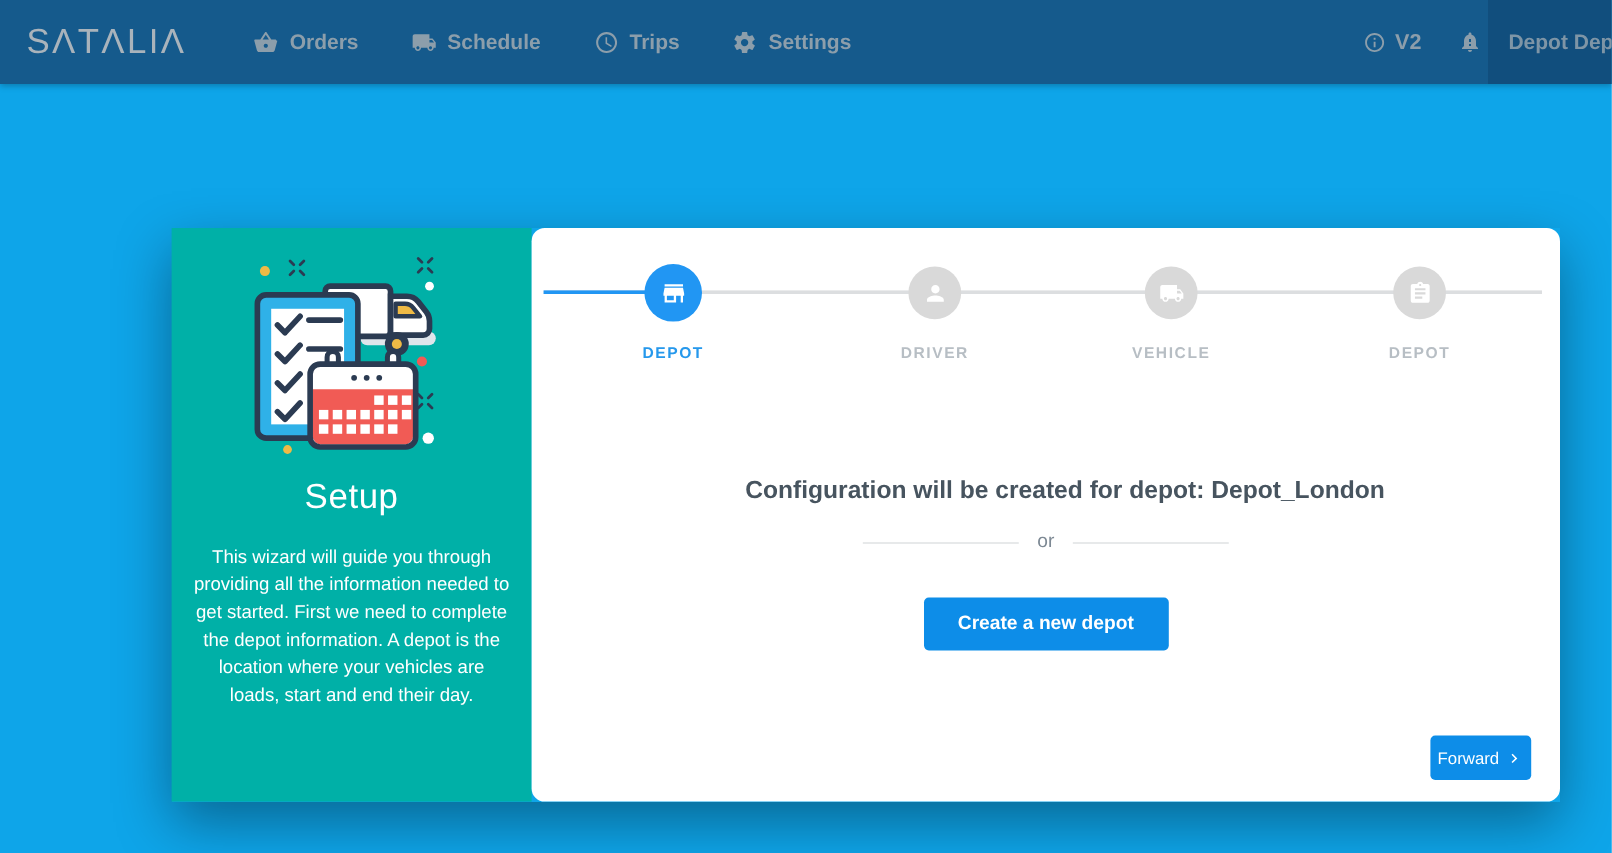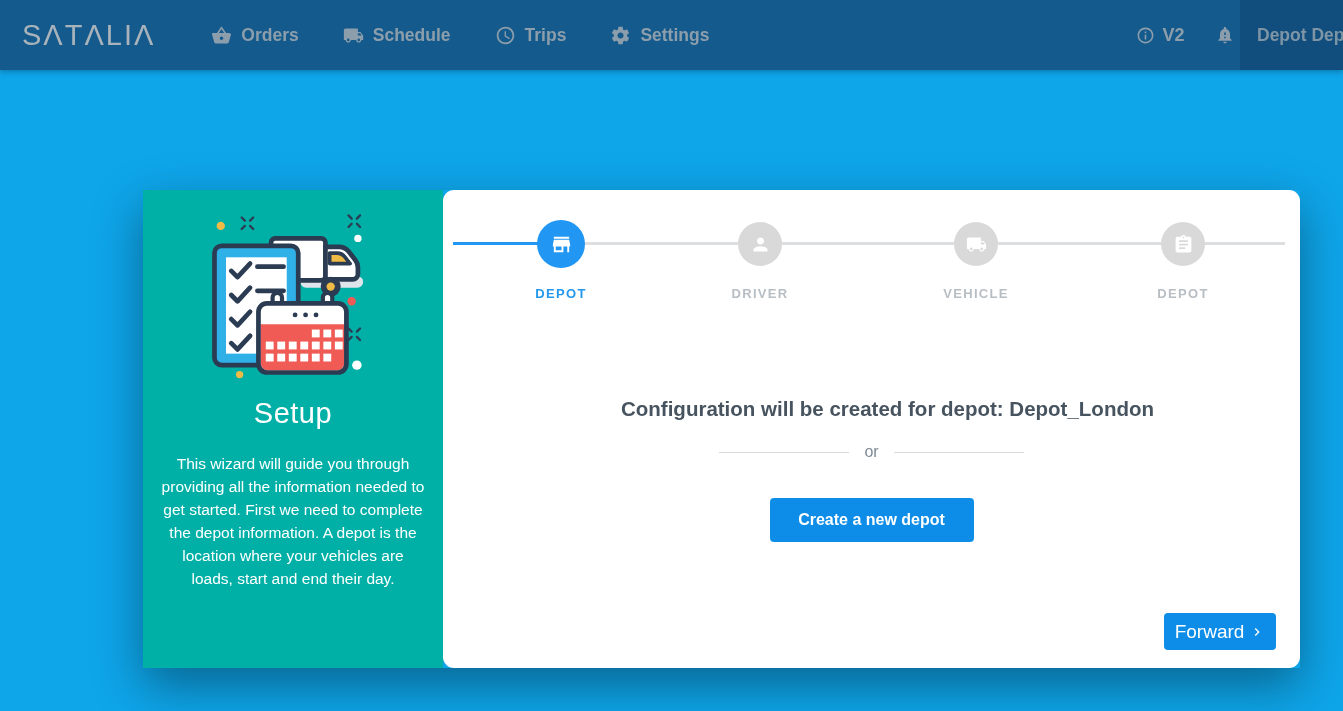--- a/index.html
+++ b/index.html
@@ -91,22 +91,22 @@
   .divider-line { width: 130px; height: 1px; background: #D8DBDD; }
   .divider-text { color: #7D8994; font-size: 16px; }
 
   .create-btn {
     position: absolute; top: 308px; left: 50%; transform: translateX(-50%);
     width: 204px; height: 44px; background: #0D8DE8; color: #fff;
     font-family: inherit; font-size: 16px; font-weight: 700;
     border: none; border-radius: 4px; cursor: pointer;
   }
   .forward-btn {
-    position: absolute; right: 24px; bottom: 18px; width: 112px; height: 37px;
-    background: #0D8DE8; color: #fff; font-family: inherit; font-size: 19px;
+    position: absolute; right: 24px; bottom: 18px; width: 84px; height: 37px;
+    background: #0D8DE8; color: #fff; font-family: inherit; font-size: 14px;
     border: none; border-radius: 4px; cursor: pointer;
     display: flex; align-items: center; justify-content: center; gap: 5px;
   }
   .forward-btn svg { width: 16px; height: 16px; fill: #fff; }
 </style>
 </head>
 <body>
 
 <div id="screen">
 
@@ -244,21 +244,21 @@
 
         <div class="step active" style="left:48px">
           <div class="step-circle">
             <svg viewBox="0 0 24 24">
                 <path d="M20 4H4v2h16V4zm1 10v-2l-1-5H4l-1 5v2h1v6h10v-6h4v6h2v-6h1zm-9 4H6v-4h6v4z"></path>
               </svg>
           </div>
           <div class="step-label">DEPOT</div>
         </div>
 
-        <div class="step" style="left:247px">
+        <div class="step" style="left:266px">
           <div class="step-circle">
             <svg viewBox="0 0 24 24">
                 <path d="M12 12c2.21 0 4-1.79 4-4s-1.79-4-4-4-4 1.79-4 4 1.79 4 4 4zm0 2c-2.67 0-8 1.34-8 4v2h16v-2c0-2.66-5.33-4-8-4z"></path>
               </svg>
           </div>
           <div class="step-label">DRIVER</div>
         </div>
 
         <div class="step" style="left:463px">
           <div class="step-circle">

